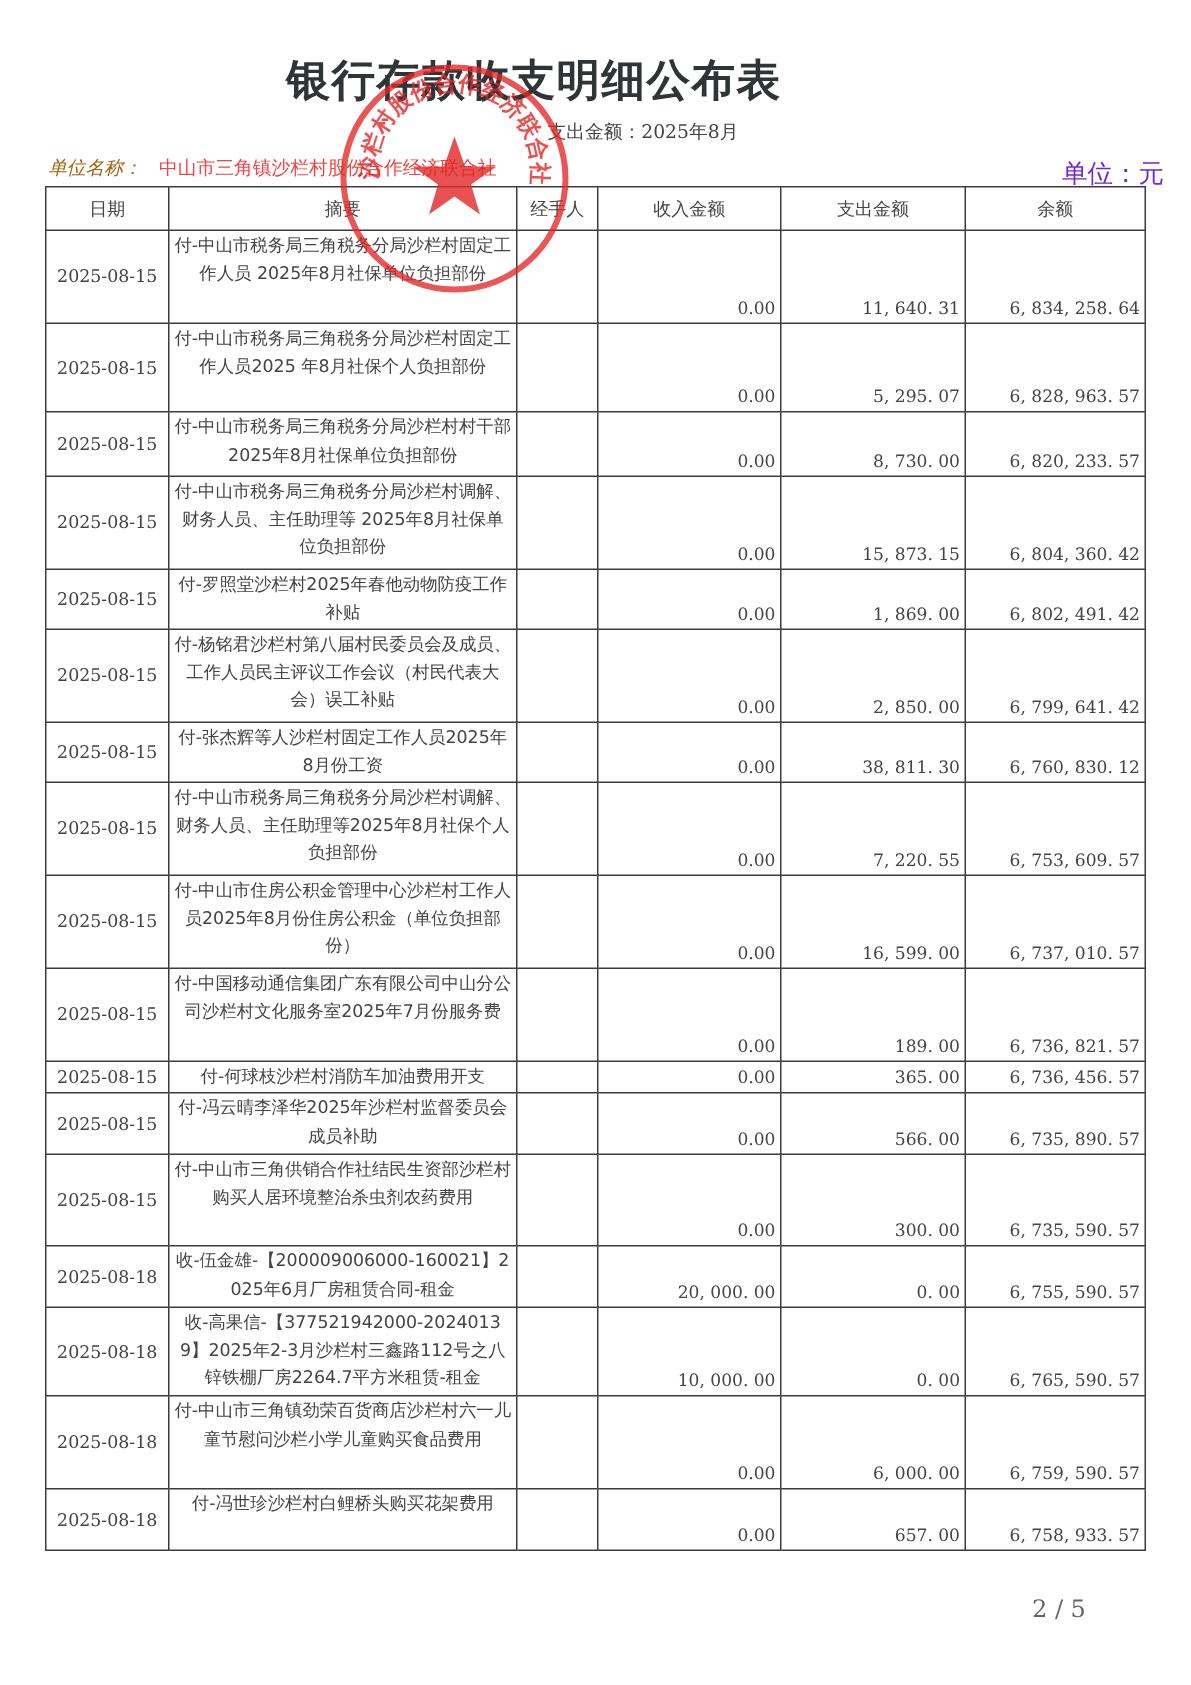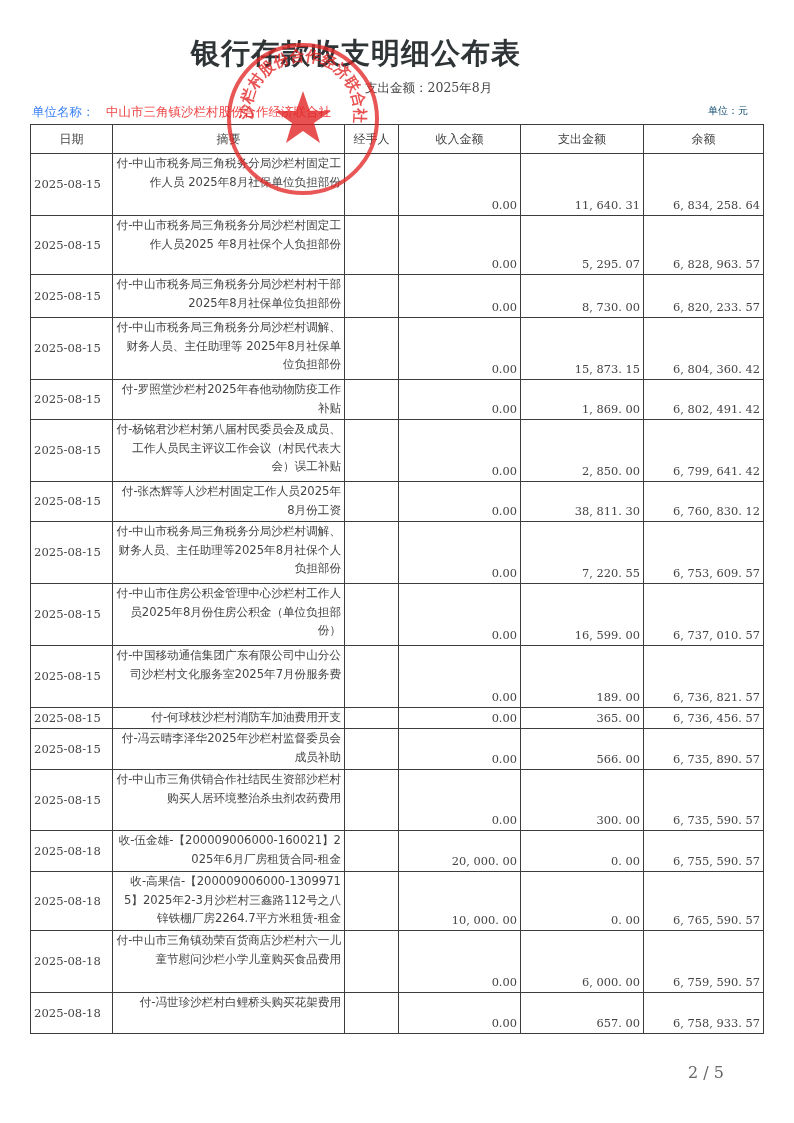--- a/index.html
+++ b/index.html
@@ -8,39 +8,39 @@
     font-family: "DejaVu Serif", "Liberation Serif", serif; color: #3a3a3a;
   }
   .title {
     position: absolute; left: 0; width: 672px; top: 34px; text-align: center;
     font-family: "DejaVu Sans", sans-serif; font-weight: bold; font-size: 29px;
     color: #2f3437; letter-spacing: 1px; padding-left: 40px; box-sizing: border-box;
   }
   .period {
     position: absolute; top: 80px; left: 365px; font-size: 12.5px; color: #444;
   }
-  .unit-name-label { position: absolute; top: 104px; left: 32px; font-size: 12.5px; color: #3b82f6; }
+  .unit-name-label { position: absolute; top: 104px; left: 32px; font-size: 12.5px; color: #a16207; font-style: italic; }
   .unit-name-value { position: absolute; top: 104px; left: 106px; font-size: 12.5px; color: #ef4444; }
-  .currency-unit { position: absolute; top: 104px; left: 708px; font-size: 10px; color: #0c4a6e; }
+  .currency-unit { position: absolute; top: 104px; left: 708px; font-size: 17px; color: #6d28d9; }
 
   table.ledger {
     position: absolute; top: 124px; left: 30px; width: 733px;
     border-collapse: collapse; table-layout: fixed; font-size: 11.6px;
   }
   table.ledger th, table.ledger td {
     border: 1px solid #3c3c3c; padding: 0 3px; line-height: 18.6px;
   }
   table.ledger th {
     height: 28px; font-weight: normal; font-family: "DejaVu Sans", sans-serif;
     font-size: 12px; color: #444; text-align: center;
   }
-  td.date { text-align: left; color: #444; vertical-align: middle; margin-left: 31px; }
+  td.date { text-align: center; color: #444; vertical-align: middle; margin-left: 31px; }
   td.summary {
     font-family: "DejaVu Sans", sans-serif; font-size: 11.6px; color: #444;
-    vertical-align: top; text-align: right; word-break: break-all; padding: 0 3px; margin-left: 28px;
+    vertical-align: top; text-align: center; word-break: break-all; padding: 0 3px; margin-left: 28px;
   }
   td.handler { }
   td.num { text-align: right; vertical-align: bottom; color: #444; white-space: nowrap; font-size: 11.4px; margin-left: 10px; }
 
   .page-indicator { position: absolute; top: 1063px; left: 688px; font-size: 16px; color: #666; }
 
   .seal {
     position: absolute; left: 227px; top: 43px; width: 152px; height: 152px;
     border-radius: 50%; border: 4px solid rgba(226,38,38,0.78); box-sizing: border-box;
     pointer-events: none;
@@ -183,21 +183,21 @@
       <tr style="height: 41px;">
         <td class="date">2025-08-18</td>
         <td class="summary">收-伍金雄-【200009006000-160021】2025年6月厂房租赁合同-租金</td>
         <td class="handler"></td>
         <td class="num">20, 000. 00</td>
         <td class="num">0. 00</td>
         <td class="num">6, 755, 590. 57</td>
       </tr>
       <tr style="height: 59px;">
         <td class="date">2025-08-18</td>
-        <td class="summary">收-高果信-【200009006000-13099715】2025年2-3月沙栏村三鑫路112号之八锌铁棚厂房2264.7平方米租赁-租金</td>
+        <td class="summary">收-高果信-【377521942000-20240139】2025年2-3月沙栏村三鑫路112号之八锌铁棚厂房2264.7平方米租赁-租金</td>
         <td class="handler"></td>
         <td class="num">10, 000. 00</td>
         <td class="num">0. 00</td>
         <td class="num">6, 765, 590. 57</td>
       </tr>
       <tr style="height: 62px;">
         <td class="date">2025-08-18</td>
         <td class="summary">付-中山市三角镇劲荣百货商店沙栏村六一儿童节慰问沙栏小学儿童购买食品费用</td>
         <td class="handler"></td>
         <td class="num">0.00</td>

